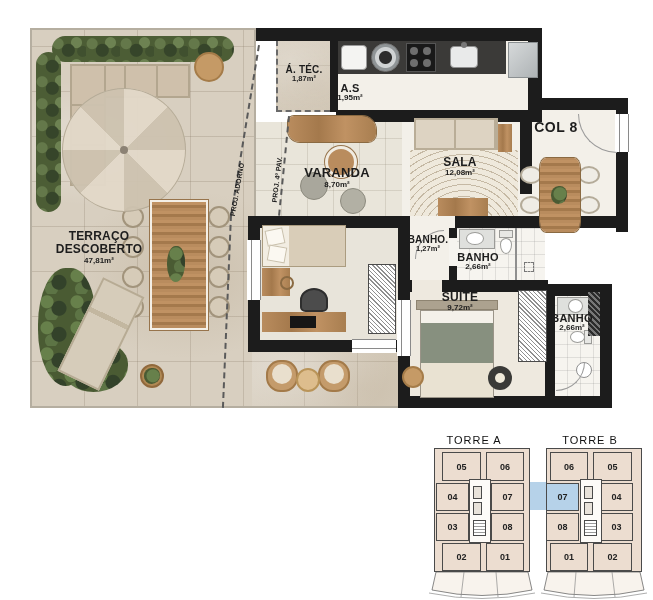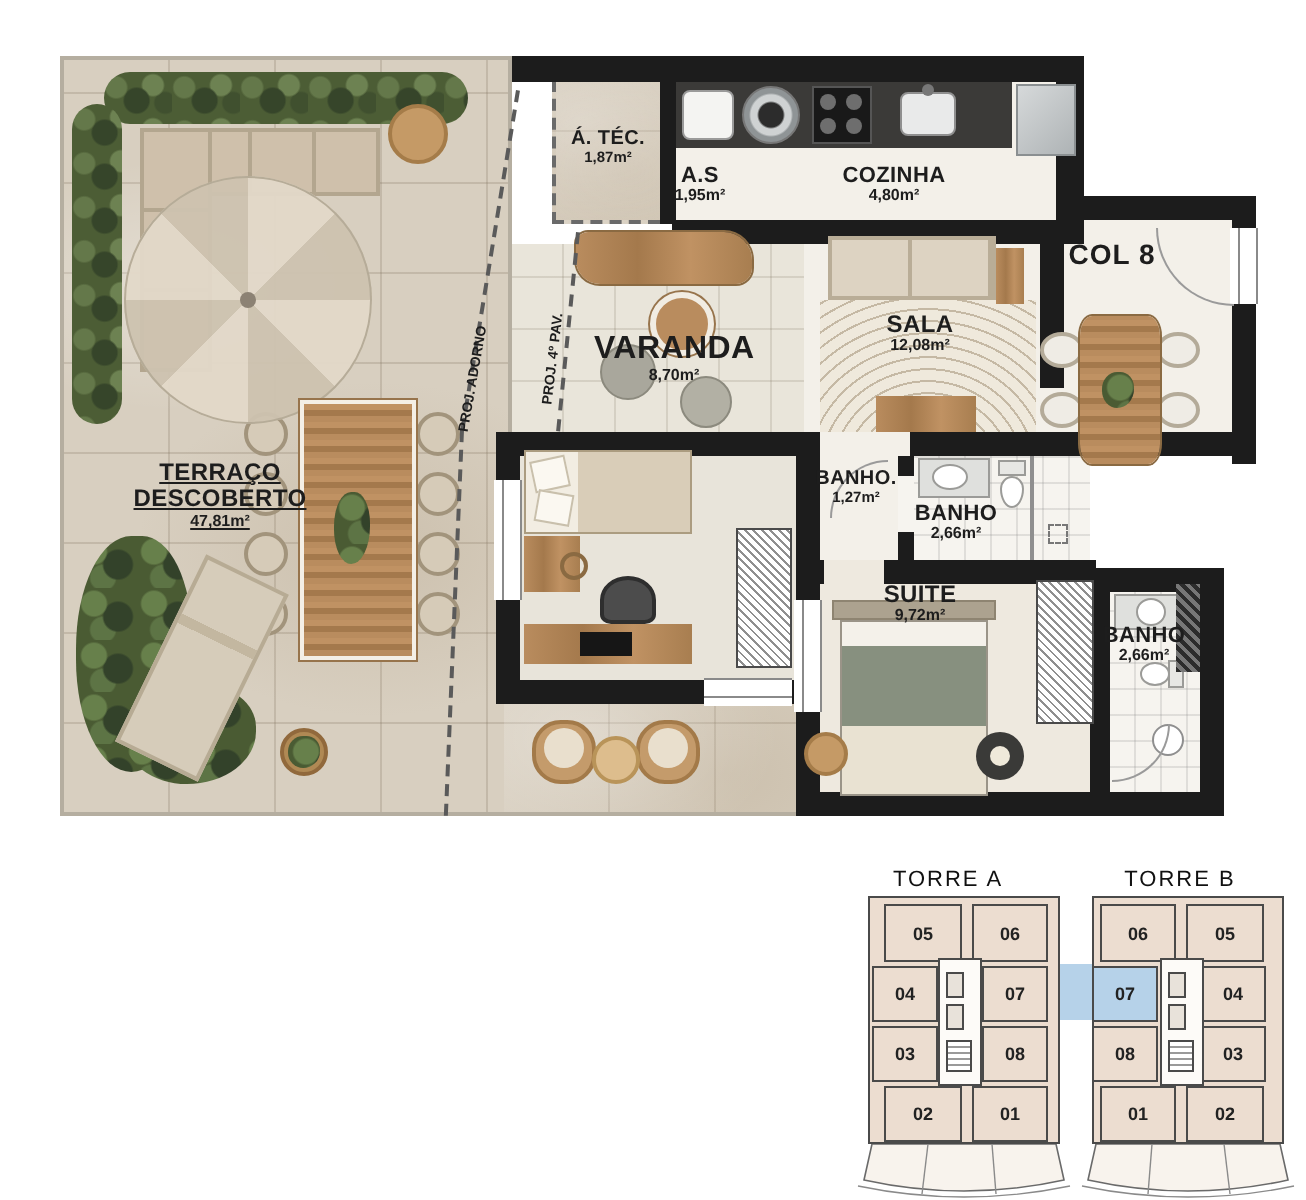--- a/index.html
+++ b/index.html
@@ -91,21 +91,21 @@
   <div class="chair-c" style="left:208px;top:206px;width:22px;height:22px;z-index:5;"></div>
   <div class="chair-c" style="left:208px;top:236px;width:22px;height:22px;z-index:5;"></div>
   <div class="chair-c" style="left:208px;top:266px;width:22px;height:22px;z-index:5;"></div>
   <div class="chair-c" style="left:208px;top:296px;width:22px;height:22px;z-index:5;"></div>
 
   <div class="abs" style="left:78px;top:282px;width:46px;height:104px;background:#d6ccba;border:2px solid #b7ab94;box-sizing:border-box;
               transform:rotate(26deg);z-index:6;background-image:linear-gradient(0deg,transparent 65%,#c3b7a0 65% 70%,transparent 70%);"></div>
   <div class="abs" style="left:140px;top:364px;width:24px;height:24px;border-radius:50%;background:#b08954;border:2px solid #91693c;box-sizing:border-box;z-index:6;"></div>
   <div class="abs plant" style="left:144px;top:368px;width:16px;height:16px;z-index:7;"></div>
 
-  <div class="lbl" style="left:51px;top:230px;width:118px;text-decoration:underline;">
+  <div class="lbl" style="left:40px;top:230px;width:118px;">
     <span class="nm" style="font-size:12px;">TERRAÇO DESCOBERTO</span>
     <span class="ar">47,81m²</span>
   </div>
 
   <div class="abs" style="left:266px;top:360px;width:32px;height:32px;border-radius:45%;background:#c49b6b;border:2px solid #a37a49;box-sizing:border-box;z-index:6;"></div>
   <div class="abs" style="left:272px;top:364px;width:20px;height:20px;border-radius:50%;background:#e9dfcd;z-index:7;"></div>
   <div class="abs" style="left:318px;top:360px;width:32px;height:32px;border-radius:45%;background:#c49b6b;border:2px solid #a37a49;box-sizing:border-box;z-index:6;"></div>
   <div class="abs" style="left:324px;top:364px;width:20px;height:20px;border-radius:50%;background:#e9dfcd;z-index:7;"></div>
   <div class="abs" style="left:296px;top:368px;width:24px;height:24px;border-radius:50%;background:#ddbd8d;border:2px solid #b99459;box-sizing:border-box;z-index:6;"></div>
 
@@ -221,29 +221,25 @@
   <div class="abs" style="left:588px;top:292px;width:12px;height:44px;background:repeating-linear-gradient(45deg,#2c2c2c 0 2px,#777 2px 4px);z-index:6;"></div>
 
   <div class="lbl" style="left:276px;top:64px;width:56px;">
     <span class="nm" style="font-size:10px;">Á. TÉC.</span>
     <span class="ar" style="font-size:7.5px;">1,87m²</span>
   </div>
   <div class="lbl" style="left:328px;top:82px;width:44px;">
     <span class="nm">A.S</span>
     <span class="ar">1,95m²</span>
   </div>
-  <div class="lbl" style="left:402px;top:82px;width:90px;">
-    <span class="nm">COZINHA</span>
-    <span class="ar">4,80m²</span>
-  </div>
   <div class="lbl" style="left:520px;top:120px;width:72px;">
     <span class="nm" style="font-size:14px;letter-spacing:.5px;">COL 8</span>
   </div>
   <div class="lbl" style="left:297px;top:166px;width:80px;">
-    <span class="nm" style="font-size:16px;">VARANDA</span>
+    <span class="nm" style="font-size:13px;">VARANDA</span>
     <span class="ar">8,70m²</span>
   </div>
   <div class="lbl" style="left:428px;top:156px;width:64px;">
     <span class="nm" style="font-size:12px;">SALA</span>
     <span class="ar">12,08m²</span>
   </div>
   <div class="lbl" style="left:400px;top:234px;width:56px;">
     <span class="nm" style="font-size:10px;">BANHO.</span>
     <span class="ar" style="font-size:7.5px;">1,27m²</span>
   </div>

